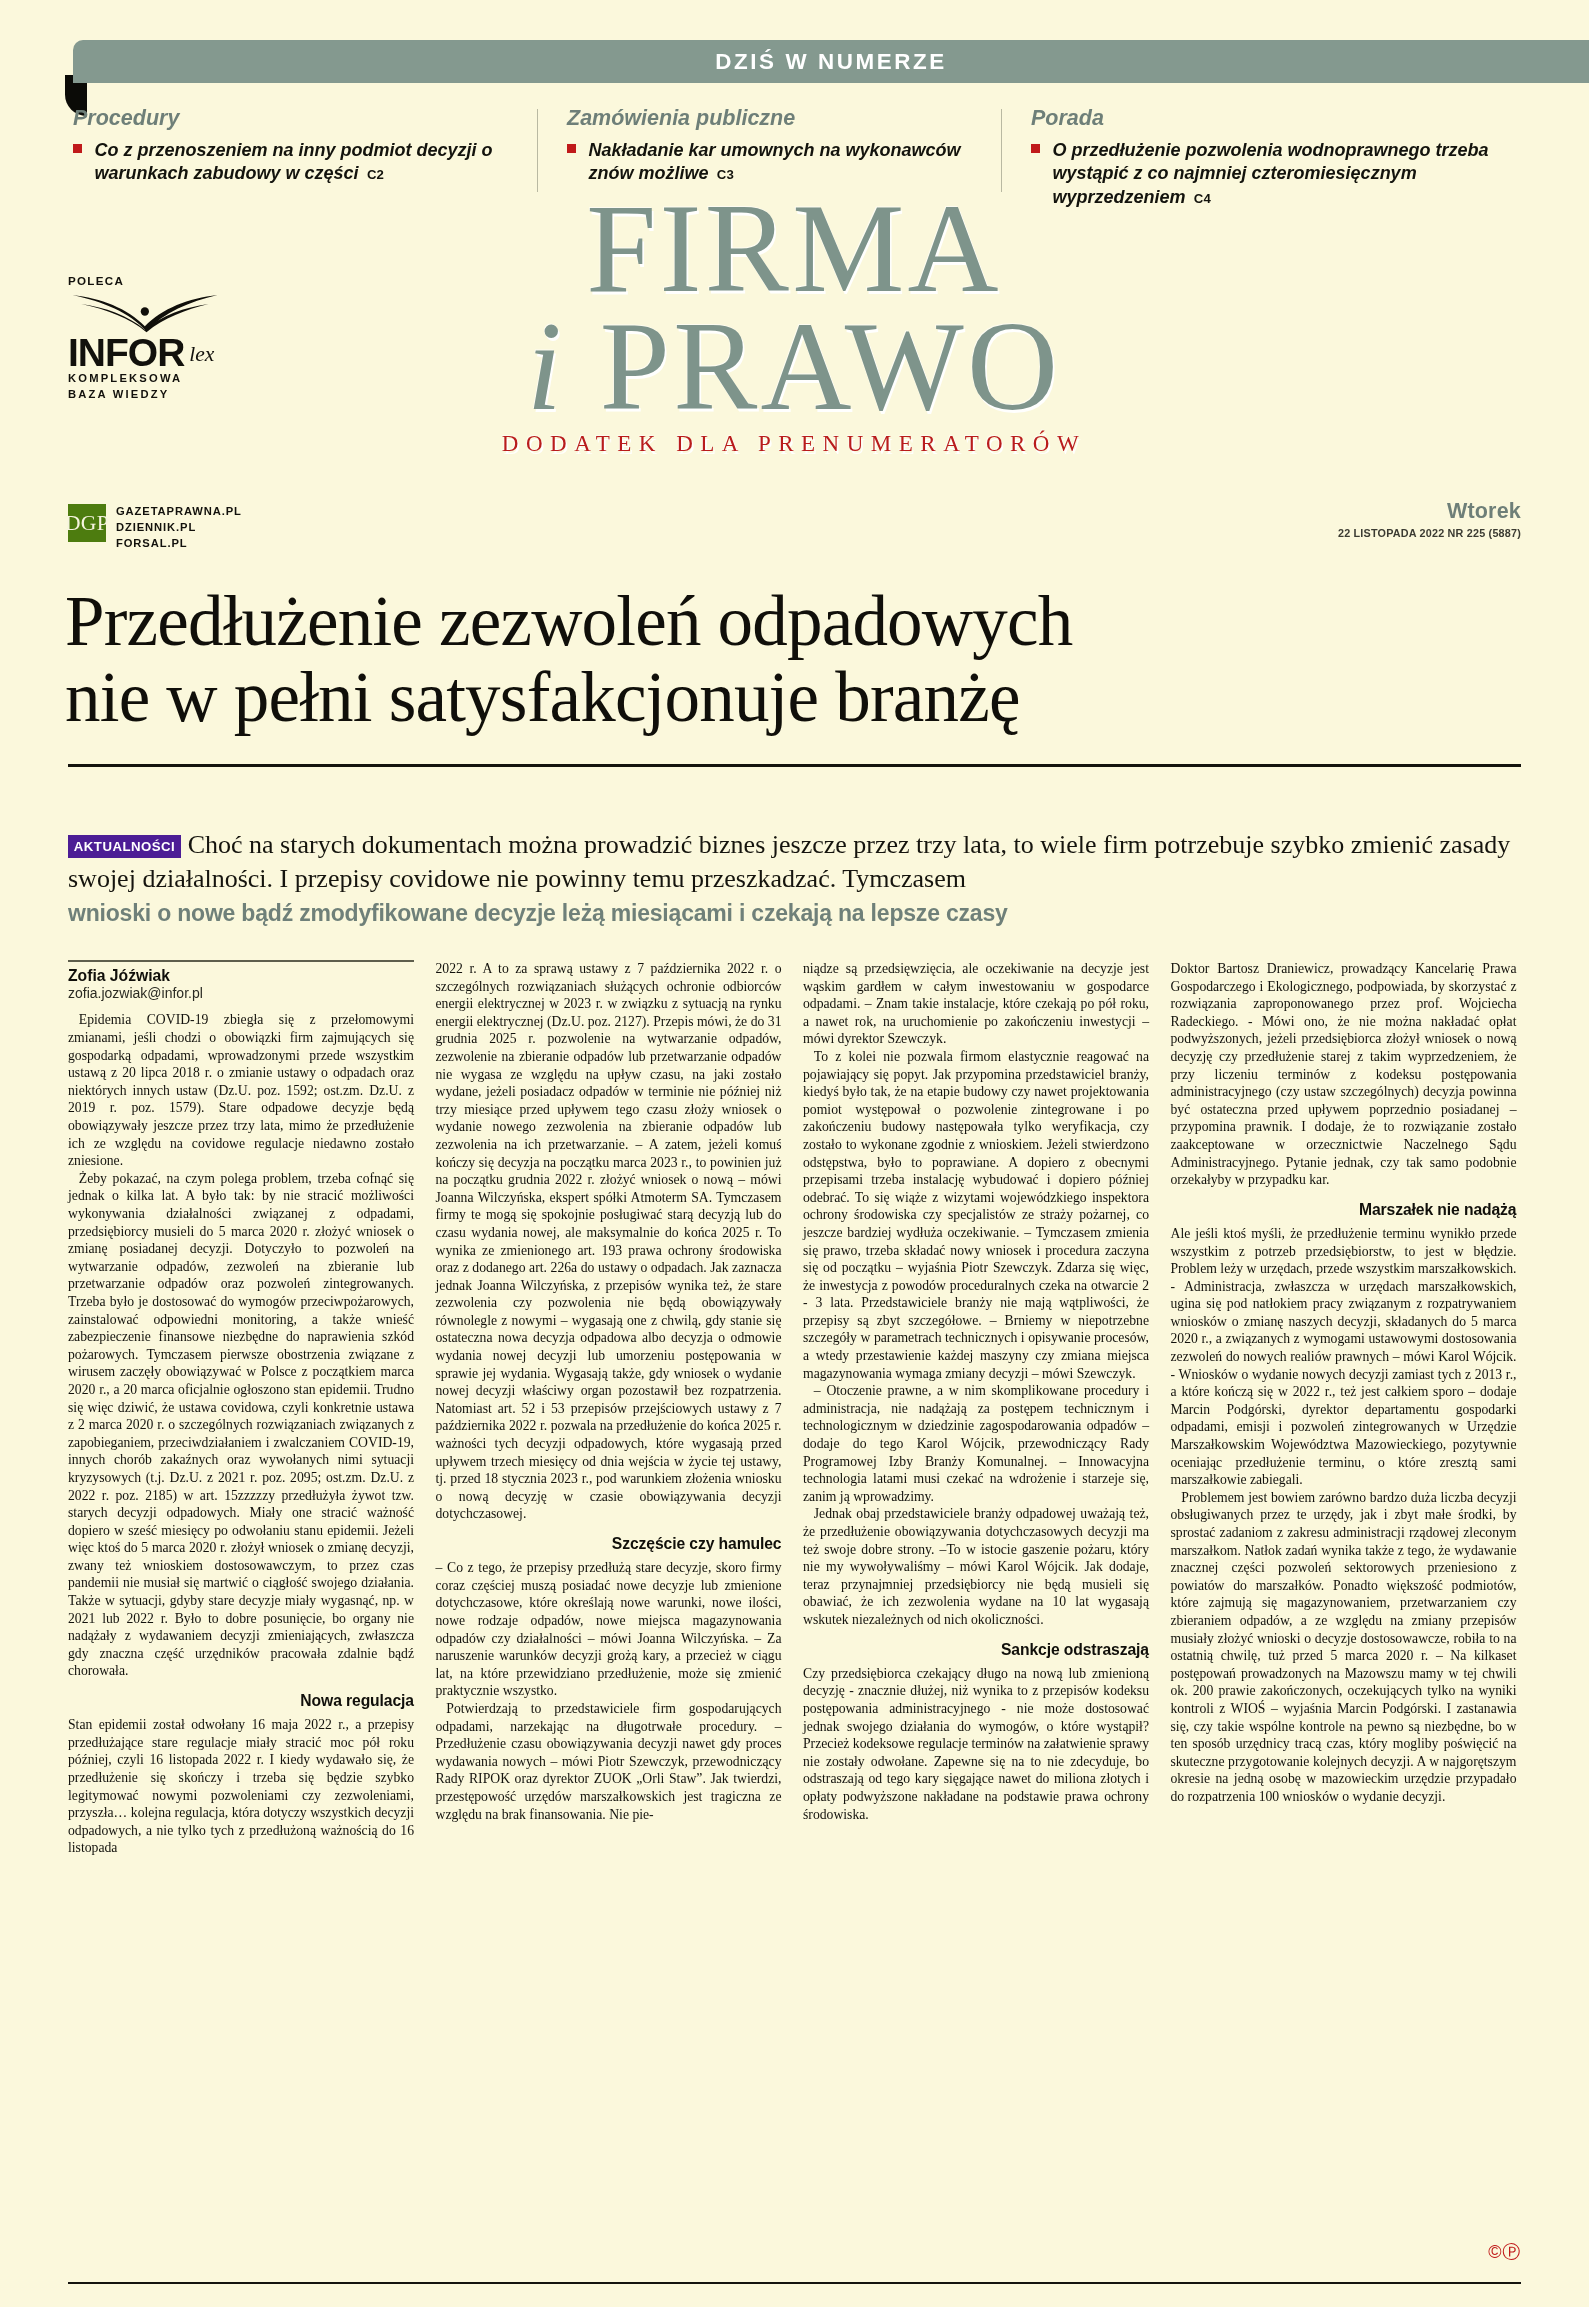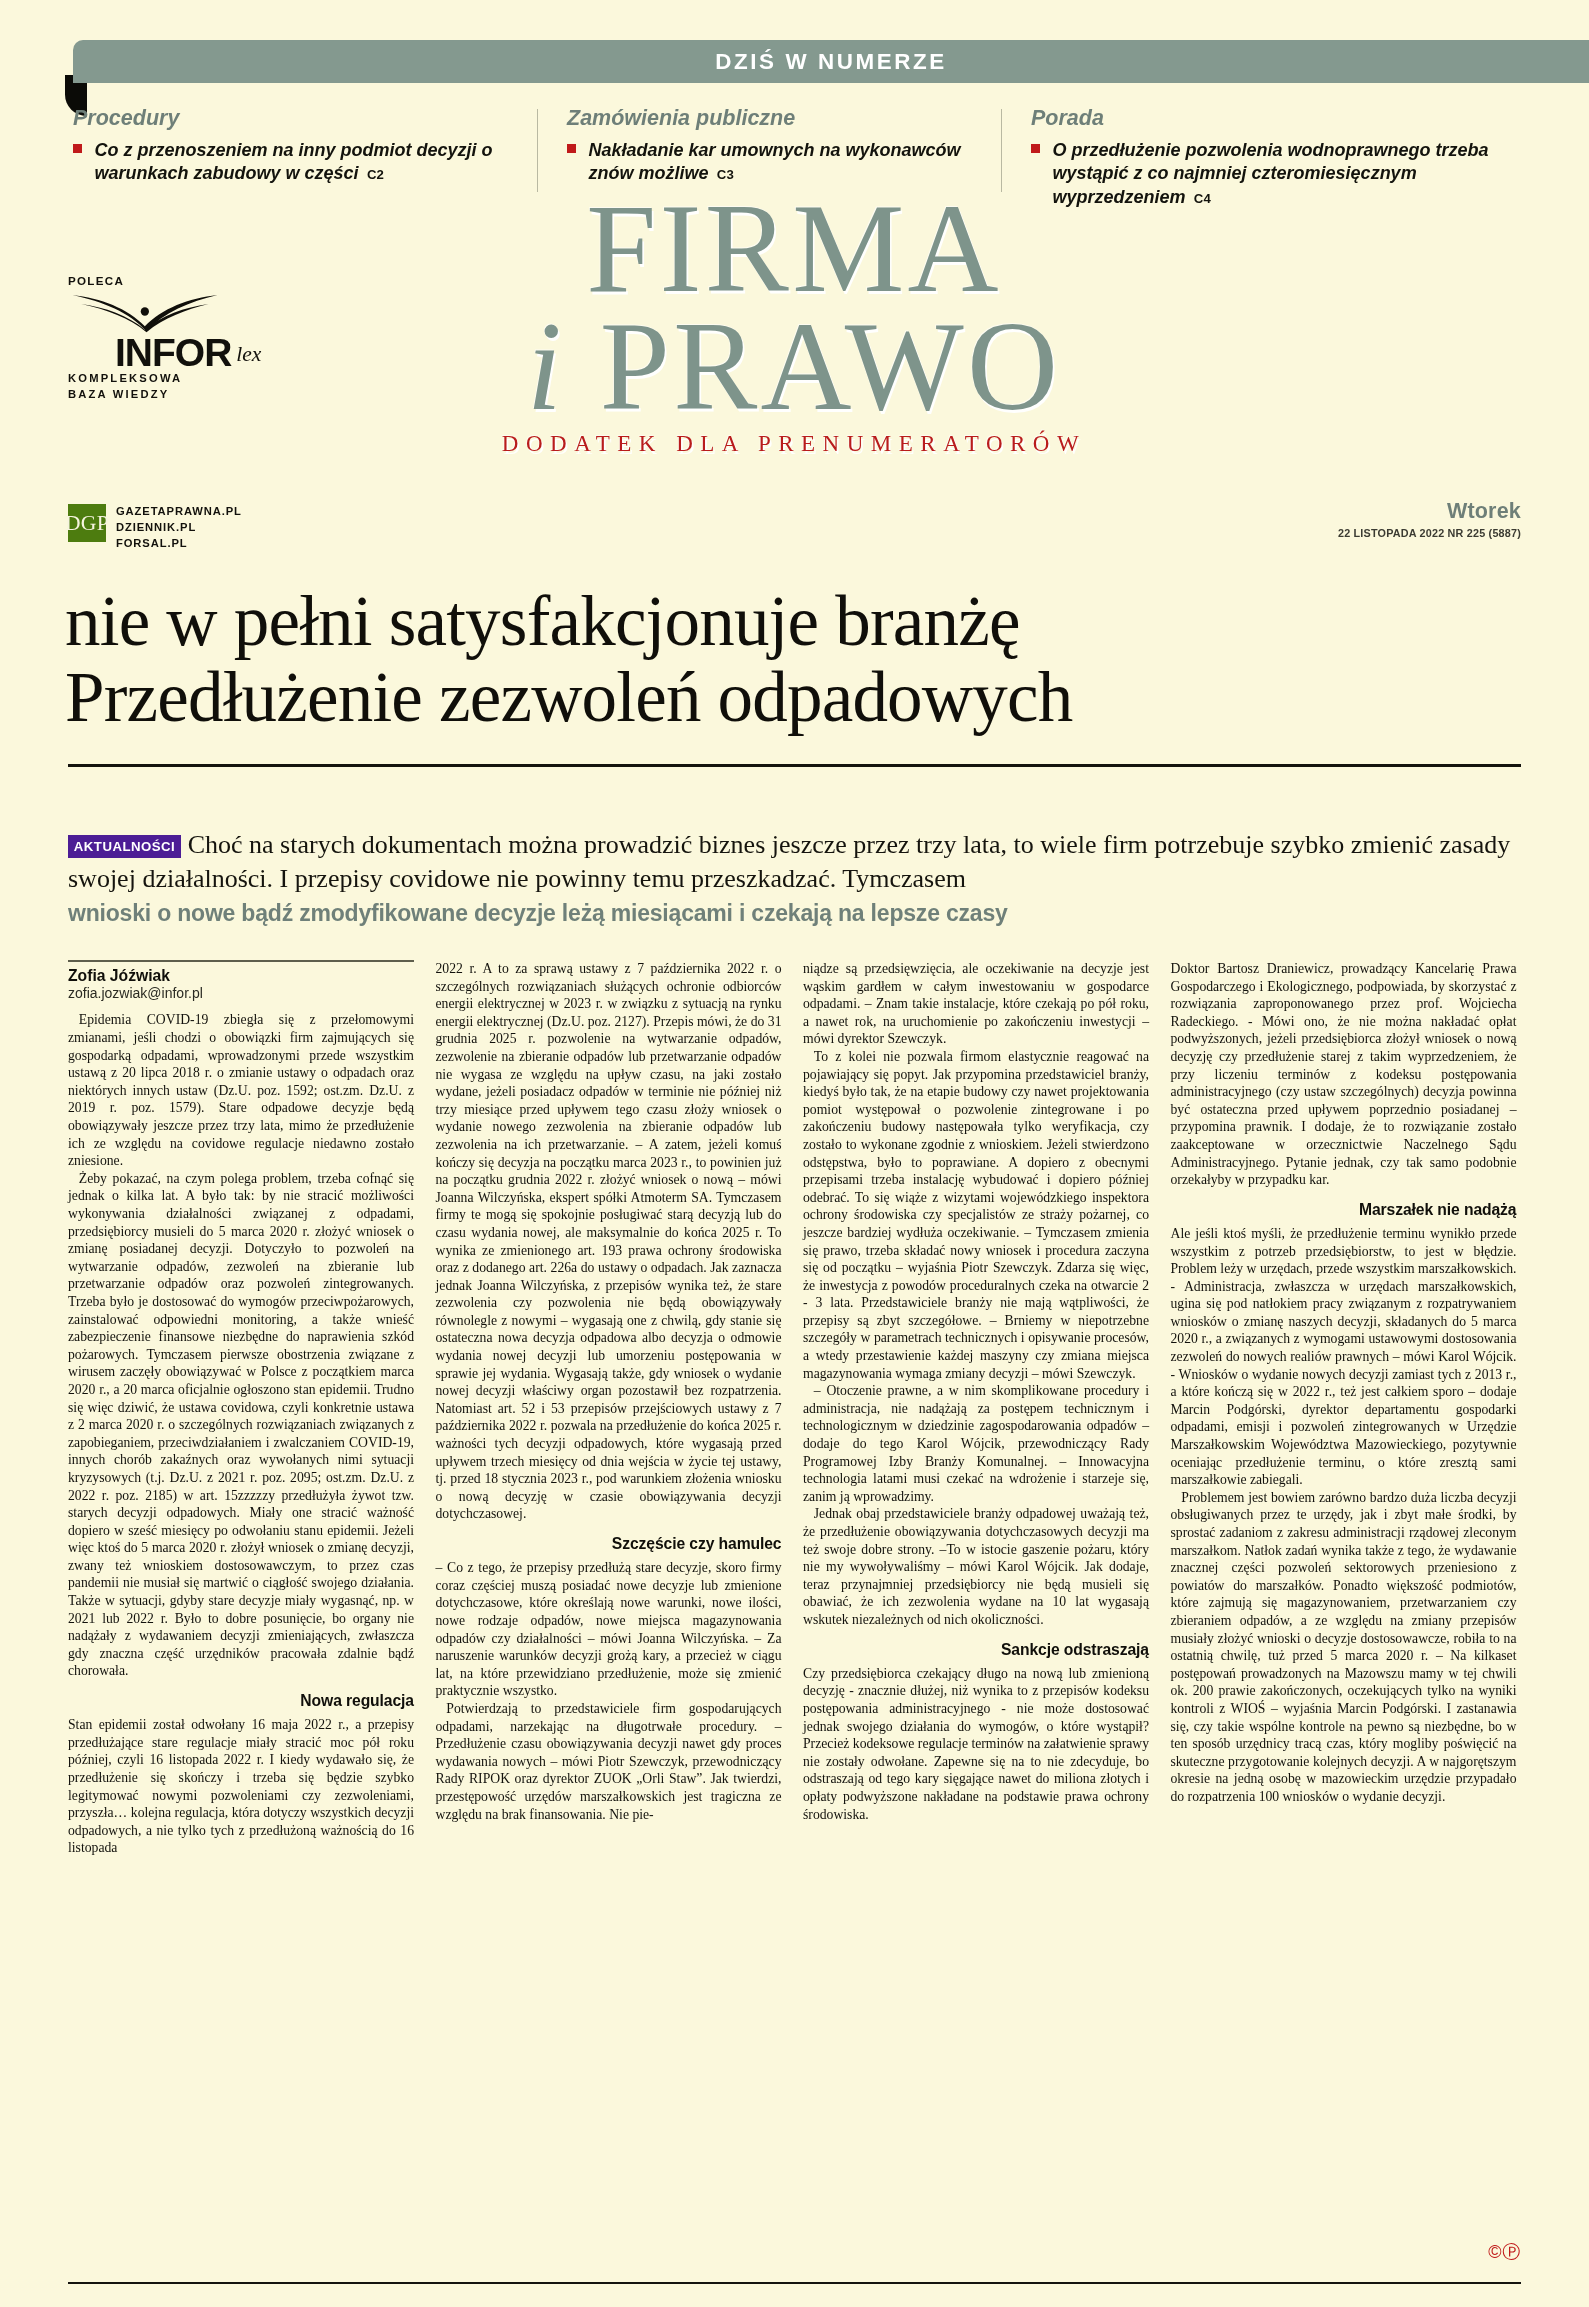--- a/index.html
+++ b/index.html
@@ -64,21 +64,21 @@
 
   
   .masthead { position:absolute; left:0; top:199px; width:1589px; height:364px; }
 
   .infor {
     position:absolute; left:68px; top:75px; width:190px;
     font-family:"Liberation Sans", sans-serif; color:#12110c;
   }
   .infor .poleca { font-size:11.6px; font-weight:bold; letter-spacing:1.3px; margin-bottom:3.3px; }
   .infor .book { width:157px; height:43px; display:block; }
-  .infor .word { display:flex; align-items:flex-end; margin-top:1.7px;margin-left:47px; }
+  .infor .word { display:flex; align-items:flex-end; margin-top:1.7px; }
   .infor .word .main {
     font-size:39px; font-weight:bold; letter-spacing:-1px; line-height:.9;
   }
   .infor .word .lex {
     font-family:"Liberation Serif", serif; font-style:italic;
     font-size:21.5px; margin-left:5px; margin-bottom:3.3px;
   }
   .infor .sub {
     font-size:11.2px; font-weight:bold; letter-spacing:2.2px; line-height:1.45; 
   }
@@ -249,22 +249,22 @@
 
   <div class="issue">
     <div class="day">Wtorek</div>
     <div class="meta">22 LISTOPADA 2022 NR 225 (5887)</div>
   </div>
 
   <div class="rule-top"></div>
 </div>
 
 <div class="headline">
+  <div>Przedłużenie zezwoleń odpadowych</div>
   <div>nie w pełni satysfakcjonuje branżę</div>
-  <div>Przedłużenie zezwoleń odpadowych</div>
 </div>
 
 <div class="lead">
   <span class="badge">AKTUALNOŚCI</span><span>Choć na starych dokumentach można prowadzić biznes jeszcze przez trzy lata, to wiele firm potrzebuje szybko zmienić zasady swojej działalności. I przepisy covidowe nie powinny temu przeszkadzać. Tymczasem</span>
   <span class="l3">wnioski o nowe bądź zmodyfikowane decyzje leżą miesiącami i czekają na lepsze czasy</span>
 </div>
 
 <div class="cols">
 
   <div class="col">

